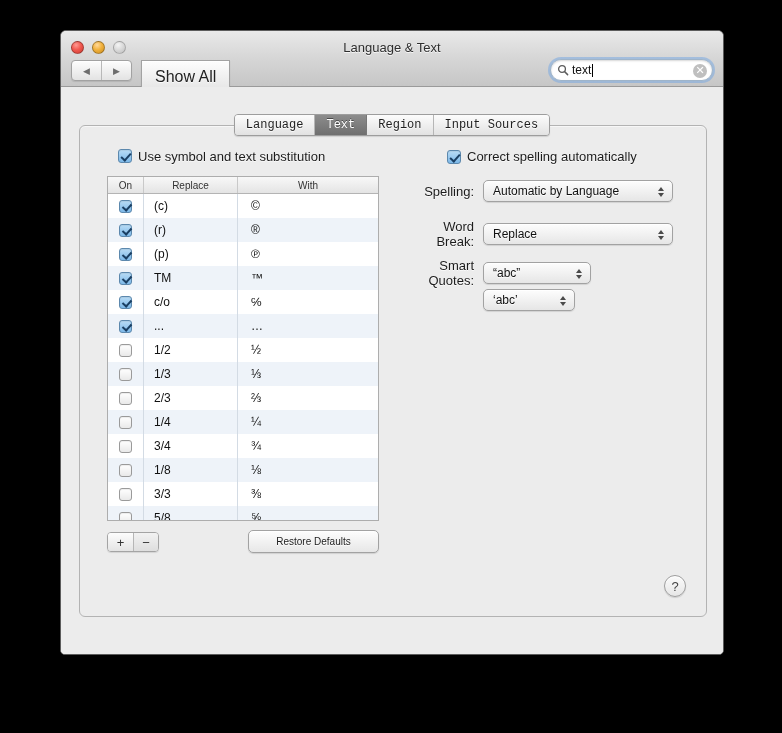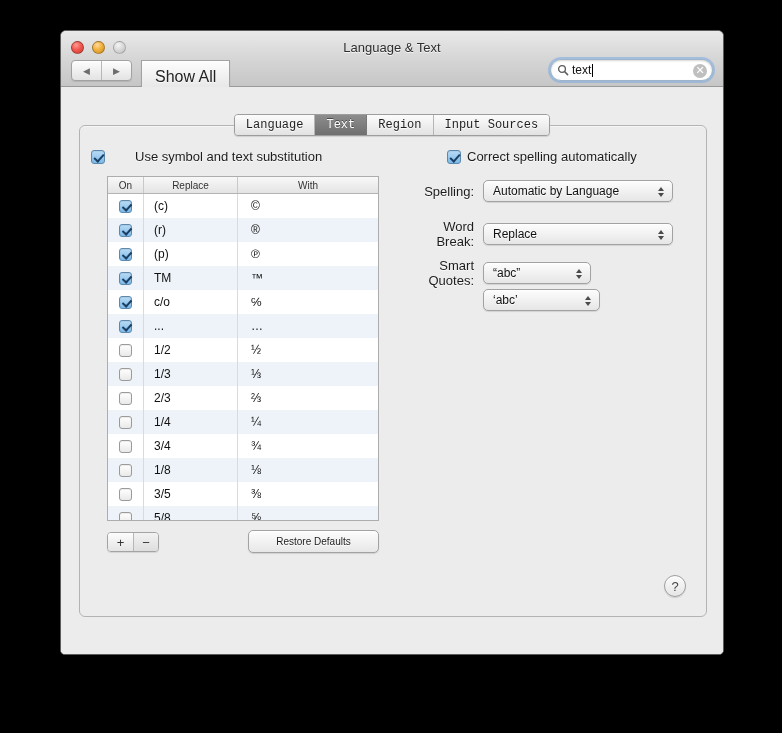--- a/index.html
+++ b/index.html
@@ -209,22 +209,22 @@
     width: 628px; height: 492px;
     border: 1px solid #b3b3b3;
     border-radius: 6px;
     background: #ececec;
     box-shadow: inset 0 1px 0 #f7f7f7;
   }
 
   
   #use-sub-row {
     position: absolute;
-    left: 11px; top: 23px;
-    display: flex; align-items: center; gap: 24px;
+    left: 38px; top: 23px;
+    display: flex; align-items: flex-start;
   }
   .cb {
     width: 14px; height: 14px;
     border-radius: 3px;
     border: 1px solid #9a9a9a;
     background: linear-gradient(to bottom, #ffffff, #e9e9e9);
     box-shadow: inset 0 1px 1px rgba(0,0,0,0.07);
     position: relative;
     flex: 0 0 auto;
   }
@@ -400,21 +400,21 @@
   #row-quotes2    { left: 330px; top: 163px; }
 
   #row-spelling .ctl-label   { width: 64px; }
   #row-wordbreak .ctl-label  { width: 64px; }
   #row-quotes .ctl-label     { width: 64px; }
   #row-quotes2 .ctl-label    { width: 64px; }
 
   #pop-spelling  { width: 190px; margin-left: 9px; }
   #pop-wordbreak { width: 190px; margin-left: 9px; }
   #pop-quotes1   { width: 108px; margin-left: 9px; }
-  #pop-quotes2   { width: 117px; margin-left: 9px; }
+  #pop-quotes2   { width: 92px; margin-left: 9px; }
 
   #help {
     position: absolute;
     right: 20px; bottom: 19px;
     width: 22px; height: 22px;
     border-radius: 50%;
     border: 1px solid #9e9e9e;
     background: linear-gradient(to bottom, #fbfbfb, #e6e6e6);
     box-shadow: 0 1px 1px rgba(0,0,0,0.13), inset 0 1px 0 #ffffff;
     display: flex; align-items: center; justify-content: center;
@@ -564,21 +564,21 @@
               <div class="cell-on">
                 <div class="cb"></div>
               </div>
               <div class="cell-rep">1/8</div>
               <div class="cell-with">⅛</div>
             </div>
             <div class="trow">
               <div class="cell-on">
                 <div class="cb"></div>
               </div>
-              <div class="cell-rep">3/5</div>
+              <div class="cell-rep">3/3</div>
               <div class="cell-with">⅜</div>
             </div>
             <div class="trow alt">
               <div class="cell-on">
                 <div class="cb"></div>
               </div>
               <div class="cell-rep">5/8</div>
               <div class="cell-with">⅝</div>
             </div>
           </div>

